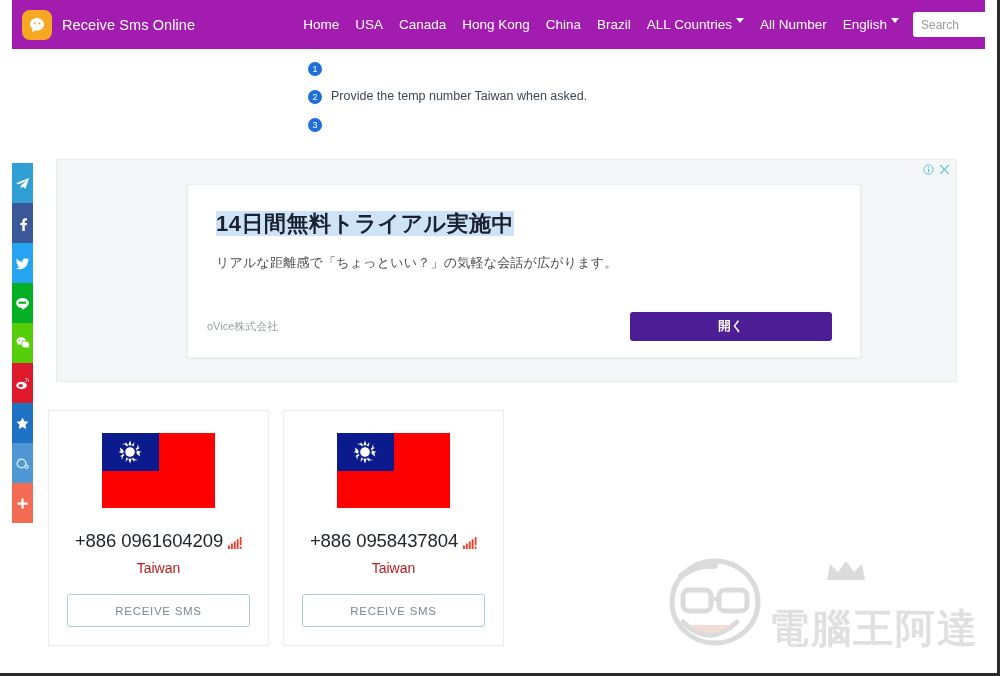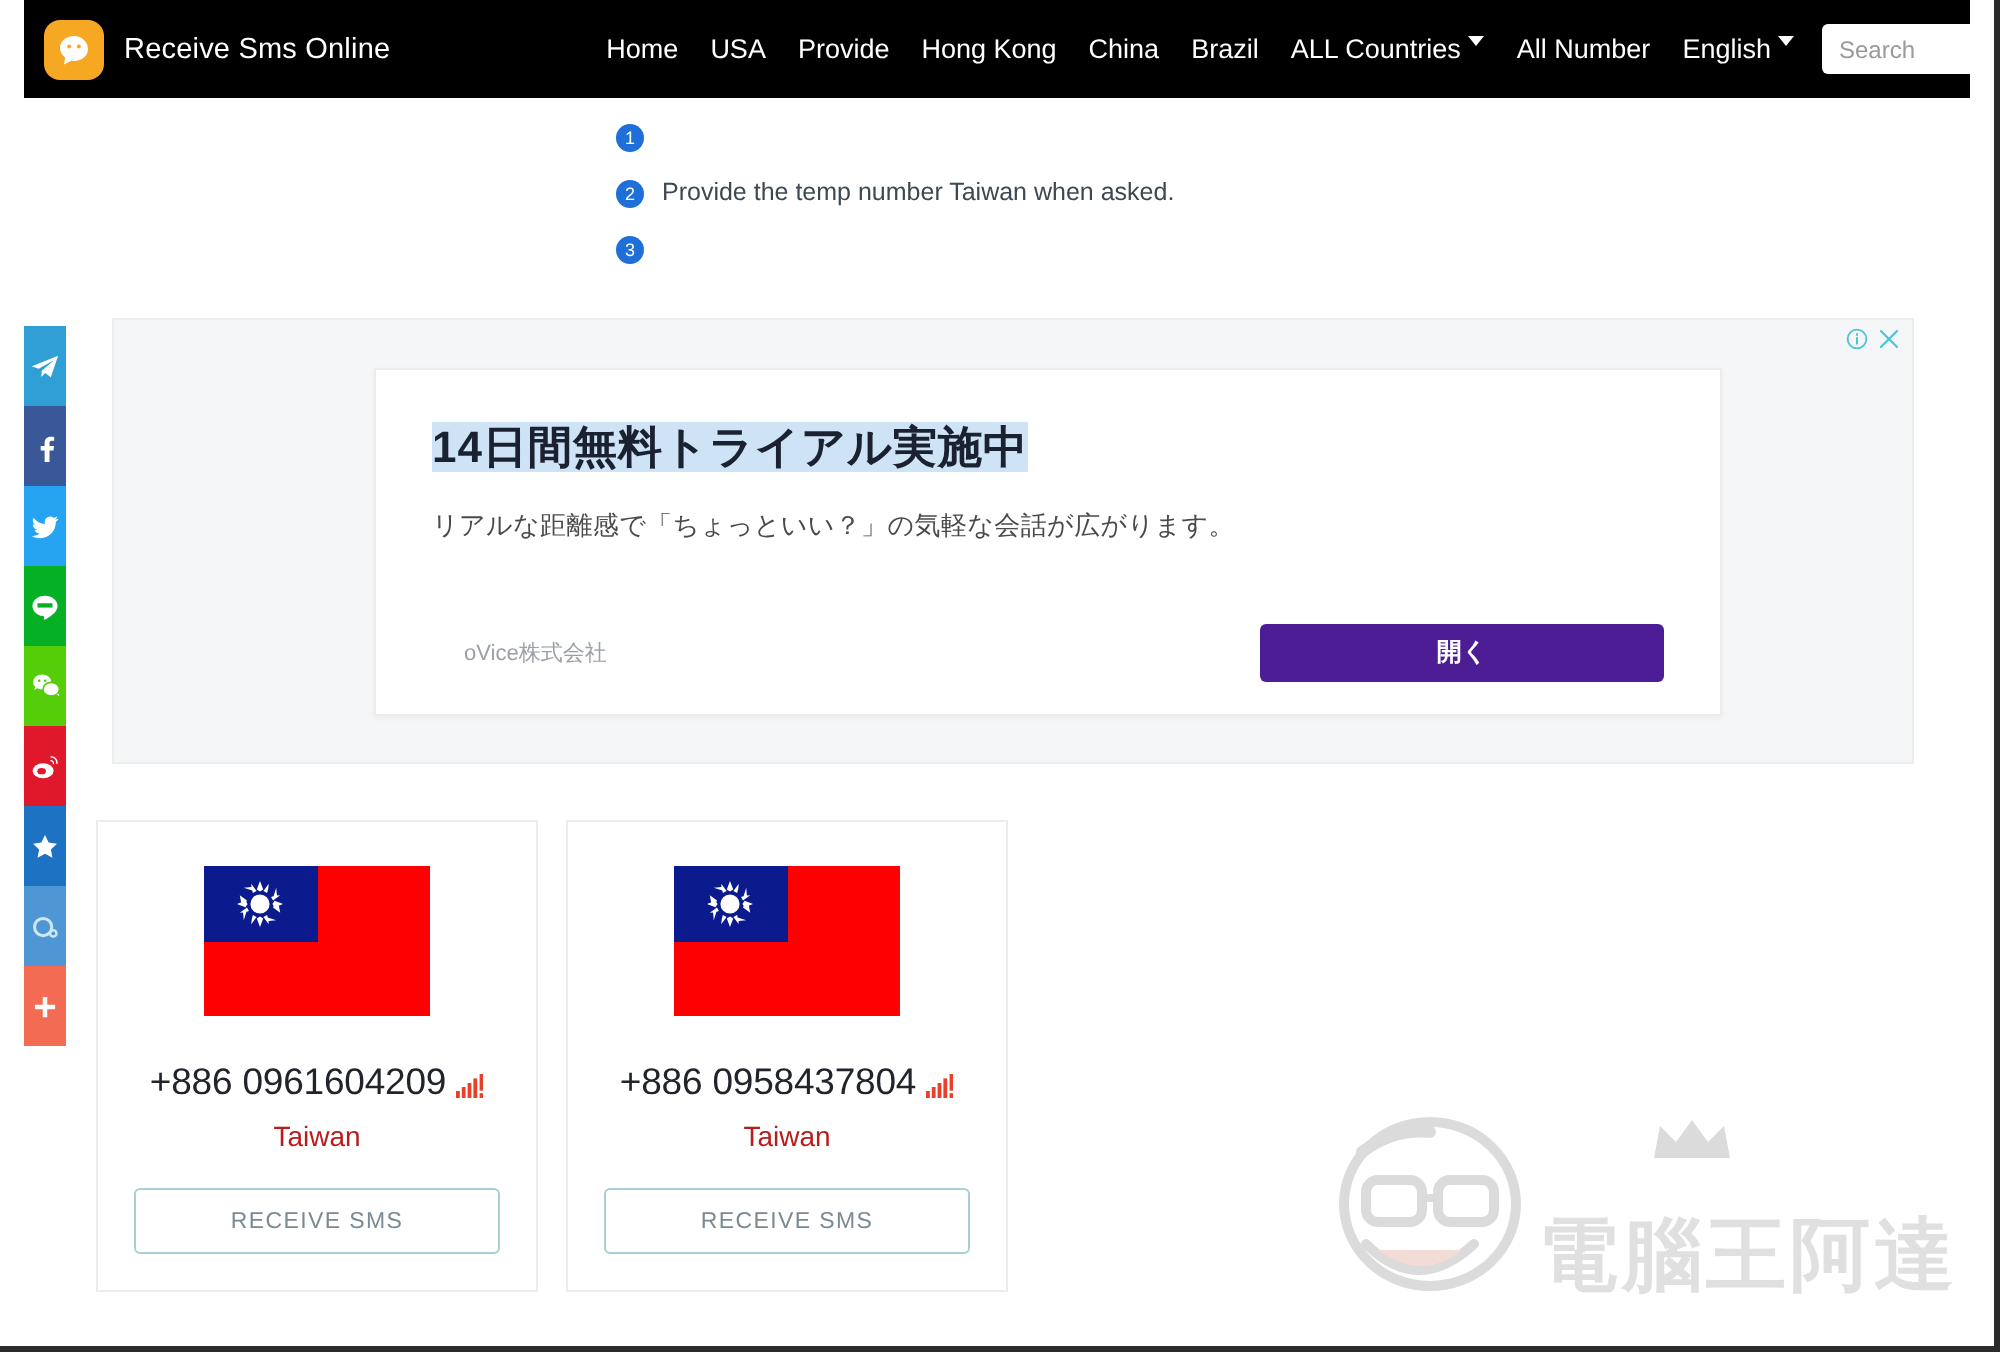--- a/index.html
+++ b/index.html
@@ -18,21 +18,21 @@
     border-right: 3px solid #2b2b2b;
     border-bottom: 3px solid #2b2b2b;
     overflow: hidden;
   }
 
   
   .navbar {
     position: absolute;
     left: 12px; top: 0; right: 12px;
     height: 49px;
-    background: #000000;
+    background: #a21caf;
     display: flex;
     align-items: center;
     padding: 0 8px 0 10px;
   }
   .brand {
     display: flex; align-items: center; gap: 10px;
     flex: 0 0 auto;
   }
   .brand-logo {
     width: 30px; height: 30px;
@@ -171,21 +171,21 @@
     letter-spacing: .5px;
   }
   .ad-sub {
     margin-top: 14px;
     font-size: 13px;
     color: #4a4a4a;
     letter-spacing: .2px;
   }
   .ad-footer {
     position: absolute;
-    left: 44px; right: 28px; bottom: 16px;
+    left: 19px; right: 28px; bottom: 16px;
     display: flex; align-items: center; justify-content: space-between;
   }
   .ad-advertiser {
     font-size: 11px;
     color: #9aa0a6;
   }
   .ad-cta {
     width: 202px; height: 29px;
     background: #4c1d95;
     color: #ffffff;
@@ -304,21 +304,21 @@
     </div>
 
     <div class="nav-links">
       <span class="nav-link">
           <span>Home</span>
         </span>
       <span class="nav-link">
           <span>USA</span>
         </span>
       <span class="nav-link">
-          <span>Provide</span>
+          <span>Canada</span>
         </span>
       <span class="nav-link">
           <span>Hong Kong</span>
         </span>
       <span class="nav-link">
           <span>China</span>
         </span>
       <span class="nav-link">
           <span>Brazil</span>
         </span>

